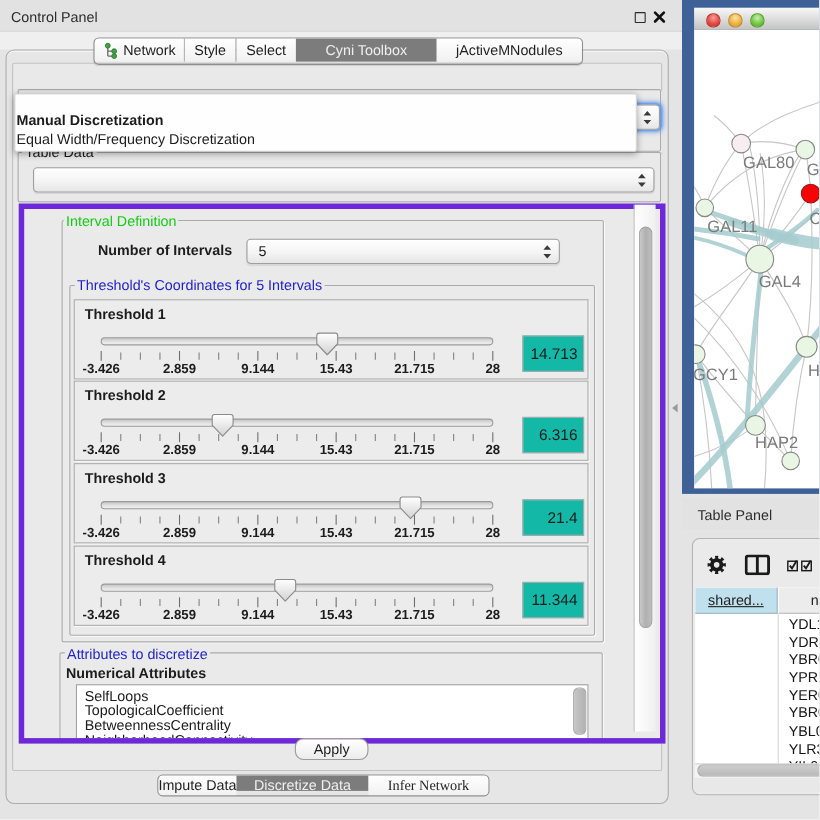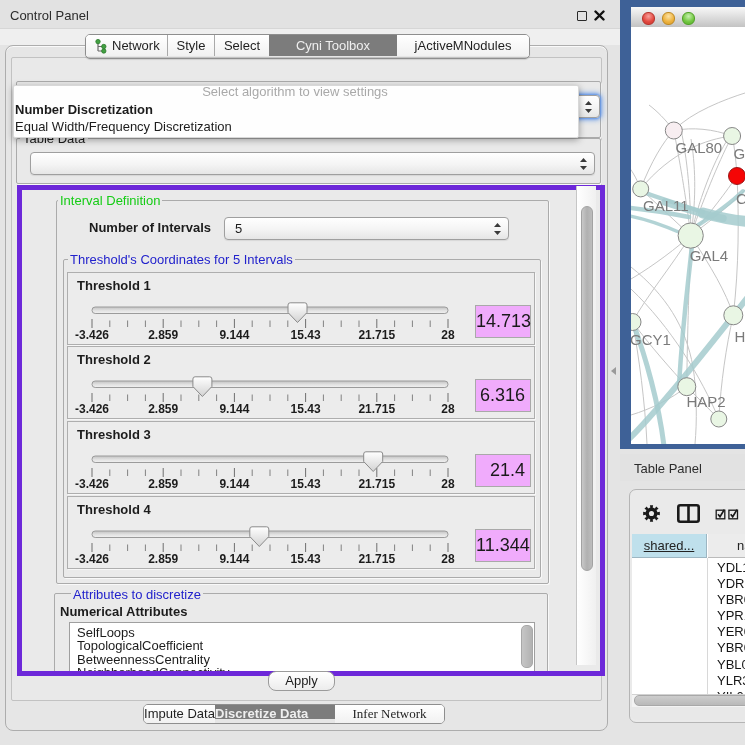--- a/index.html
+++ b/index.html
@@ -5,22 +5,22 @@
 #root{position:relative;width:745px;height:745px;overflow:hidden;background:#e4e4e4;
  font-family:"Liberation Sans",sans-serif;-webkit-font-smoothing:antialiased;}
 .abs{position:absolute;}
 .t13{font-size:13px;color:#1c1c1c;}
 .combo{position:absolute;border:1px solid #9f9f9f;border-radius:4px;
  background:linear-gradient(#ffffff,#f4f4f4 55%,#e6e6e6);box-shadow:0 1px 1px rgba(0,0,0,.08);}
 .combo .ar{position:absolute;right:6px;top:0;bottom:0;display:flex;flex-direction:column;justify-content:center;align-items:center;color:#3a3a3a;}
 .ar svg{display:block;}
 .grp{position:absolute;border:1px solid #ababab;border-radius:2px;box-shadow:inset 0 0 0 0 #fff, 1px 1px 0 rgba(255,255,255,.7);}
 .panel{position:absolute;background:#ececec;border:1px solid #aeaeae;box-shadow:1px 1px 0 rgba(255,255,255,.6);}
-.vbox{position:absolute;width:49px;height:31px;background:#f0abfc;border:1px solid #a9a9a9;
- font-size:18px;color:#1a1a1a;text-align:right;line-height:31px;padding-right:5px;box-sizing:content-box;}
+.vbox{position:absolute;width:49px;height:31px;background:#14b8a6;border:1px solid #a9a9a9;
+ font-size:14px;color:#1a1a1a;text-align:right;line-height:31px;padding-right:5px;box-sizing:content-box;}
 .tabseg{height:21px;line-height:21px;font-size:13px;color:#1f1f1f;padding:0 12px;background:linear-gradient(#ffffff,#f1f1f1);display:inline-block;vertical-align:top;}
 </style></head>
 <body>
 <div id="root">
 
 <div class="abs" style="left:0;top:0;width:620px;height:28px;background:#e2e2e2;border-bottom:1px solid #d6d6d6;"></div>
 <div class="abs" style="left:0;top:29px;width:620px;height:16px;background:#efefef;"></div>
 <div class="abs t13" style="left:10px;top:8px;color:#2c2c2c;">Control Panel</div>
 
 <div class="abs" style="left:577px;top:11px;width:8px;height:8px;border:1.6px solid #2a2a2a;border-radius:1px;"></div>
@@ -285,37 +285,37 @@
             <text x="237.6" y="66" text-anchor="middle">15.43</text>
             <text x="308.8" y="66" text-anchor="middle">21.715</text>
             <text x="380.0" y="66" text-anchor="middle">28</text>
           </g>
   <path d="M181.8,32 Q181.8,29.8 184.0,29.8 L198.6,29.8 Q200.8,29.8 200.8,32 L200.8,39.5 L191.3,49.5 L181.8,39.5 Z" fill="url(#thg4)" stroke="#8a8a8a" stroke-width="1" stroke-linejoin="round"></path>
  </svg>
  <div class="vbox" style="left:407px;top:32px;">11.344</div>
 </div>
 
  <div class="grp" style="left:32px;top:403px;width:492px;height:110px;background:#eaeaea;"></div>
- <div class="abs" style="left:37px;top:397px;background:#eaeaea;padding:0 2px;font-size:13px;color:#2222cc;margin-left:12px;">Attributes to discretize</div>
+ <div class="abs" style="left:37px;top:397px;background:#eaeaea;padding:0 2px;font-size:13px;color:#2222cc;">Attributes to discretize</div>
  <div class="abs t13" style="left:38px;top:414px;font-weight:bold;">Numerical Attributes</div>
  <div class="abs" style="left:47px;top:432px;width:464px;height:58px;background:#ffffff;border:1px solid #9f9f9f;overflow:hidden;">
   <div class="t13" style="padding:3px 0 0 7px;line-height:13.4px;">SelfLoops<br>TopologicalCoefficient<br>BetweennessCentrality<br>NeighborhoodConnectivity</div>
  </div>
  <div class="abs" style="left:499px;top:435px;width:10px;height:41px;background:linear-gradient(90deg,#c6c6c6,#b2b2b2);border-radius:5px;border:1px solid #a8a8a8;"></div>
 </div>
 
 <div class="abs" style="left:576px;top:186px;width:19px;height:479px;background:linear-gradient(90deg,#ffffff,#f0f0f0);border-left:1px solid #c6c6c6;"></div>
 <div class="abs" style="left:581px;top:206px;width:10px;height:363px;background:linear-gradient(90deg,#c8c8c8,#b0b0b0 50%,#bdbdbd);border-radius:6px;border:1px solid #a2a2a2;"></div>
 
 <div class="abs" style="left:18px;top:666px;width:577px;height:0px;"></div>
 
 <div class="abs" style="left:268px;top:671px;width:65px;height:18px;background:linear-gradient(#ffffff,#ececec);border:1px solid #9b9b9b;border-radius:8px;text-align:center;font-size:13px;line-height:18px;color:#1c1c1c;">Apply</div>
 
 <div class="abs" style="left:143px;top:704px;height:18px;border:1px solid #8e8e8e;border-radius:5px;overflow:hidden;white-space:nowrap;">
- <div class="tabseg" style="height:18px;line-height:18px;width:71px;padding:0;text-align:center;">Impute Data</div><div class="tabseg" style="height:14px;line-height:18px;width:120px;padding:0;text-align:left;background:#7c7c7c;color:#efefef;font-weight:bold;">Discretize Data</div><div class="tabseg" style="height:18px;line-height:18px;width:109px;padding:0;text-align:center;font-family:Liberation Serif, serif;">Infer Network</div>
+ <div class="tabseg" style="height:18px;line-height:18px;width:71px;padding:0;text-align:center;">Impute Data</div><div class="tabseg" style="height:14px;line-height:18px;width:120px;padding:0;text-align:center;background:#7c7c7c;color:#efefef;">Discretize Data</div><div class="tabseg" style="height:18px;line-height:18px;width:109px;padding:0;text-align:center;font-family:Liberation Serif, serif;">Infer Network</div>
 </div>
 
 <div class="abs" style="left:611px;top:367px;width:0;height:0;border-top:4px solid transparent;border-bottom:4px solid transparent;border-right:5px solid #9a9a9a;"></div>
 
 <div class="abs" style="left:620px;top:0;width:125px;height:449px;background:#3e6197;"></div>
 <div class="abs" style="left:631px;top:7px;width:114px;height:20px;background:linear-gradient(#f8f8f8,#c3c3c3);border-bottom:1px solid #8d8d8d;"></div>
 <div class="abs" style="left:642px;top:11.5px;width:11px;height:11px;border-radius:6px;background:radial-gradient(circle at 50% 30%,#f79f9b,#e2463d 60%,#c93b32);border:0.5px solid #b4352e;"></div>
 <div class="abs" style="left:661.5px;top:11.5px;width:11px;height:11px;border-radius:6px;background:radial-gradient(circle at 50% 30%,#fbe2a5,#edb13c 60%,#d79b2e);border:0.5px solid #bd8a24;"></div>
 <div class="abs" style="left:681.5px;top:11.5px;width:11px;height:11px;border-radius:6px;background:radial-gradient(circle at 50% 30%,#c6efae,#70c63f 60%,#5aad2f);border:0.5px solid #51a028;"></div>
 
@@ -410,17 +410,16 @@
  <div style="position:absolute;left:76px;top:0;width:120px;height:24px;background:#ececec;border-bottom:1px solid #bbb;box-sizing:border-box;font-size:13px;line-height:24px;color:#222;padding-left:29px;">na</div>
  <div style="position:absolute;left:85px;top:26px;width:60px;font-size:13px;line-height:16.1px;color:#161616;">YDL1<br>YDR2<br>YBR0<br>YPR1<br>YER0<br>YBR0<br>YBL0<br>YLR3<br>YIL0</div>
  <div style="position:absolute;left:75px;top:24px;width:1px;height:160px;background:#d8d8d8;"></div>
 </div>
 
 <div class="abs" style="left:632px;top:694px;width:113px;height:13px;background:#f3f3f3;border-top:1px solid #d2d2d2;"></div>
 <div class="abs" style="left:634px;top:695px;width:115px;height:9px;background:linear-gradient(#cdcdcd,#b9b9b9);border:1px solid #a8a8a8;border-radius:5px;"></div>
 <div class="abs" style="left:630px;top:707px;width:123px;height:13px;background:#e8e8e8;border-radius:0 0 0 7px;"></div>
 
 <div class="abs" style="left:13px;top:85px;width:564px;height:51px;background:#fefefe;border-radius:2px;box-shadow:0 2px 7px rgba(0,0,0,.35);border:1px solid #d8d8d8;"></div>
-<div class="abs" style="left:13px;top:84px;width:564px;height:16px;font-size:13px;color:#a9a9a9;text-align:center;line-height:15px;">Select algorithm to view settings</div>
-<div class="abs t13" style="left:15px;top:101px;font-weight:bold;line-height:17px;">Number Discretization</div>
+<div class="abs t13" style="left:15px;top:101px;font-weight:bold;line-height:17px;">Manual Discretization</div>
 <div class="abs t13" style="left:15px;top:118px;line-height:17px;">Equal Width/Frequency Discretization</div>
 
 </div>
 
 </body></html>

